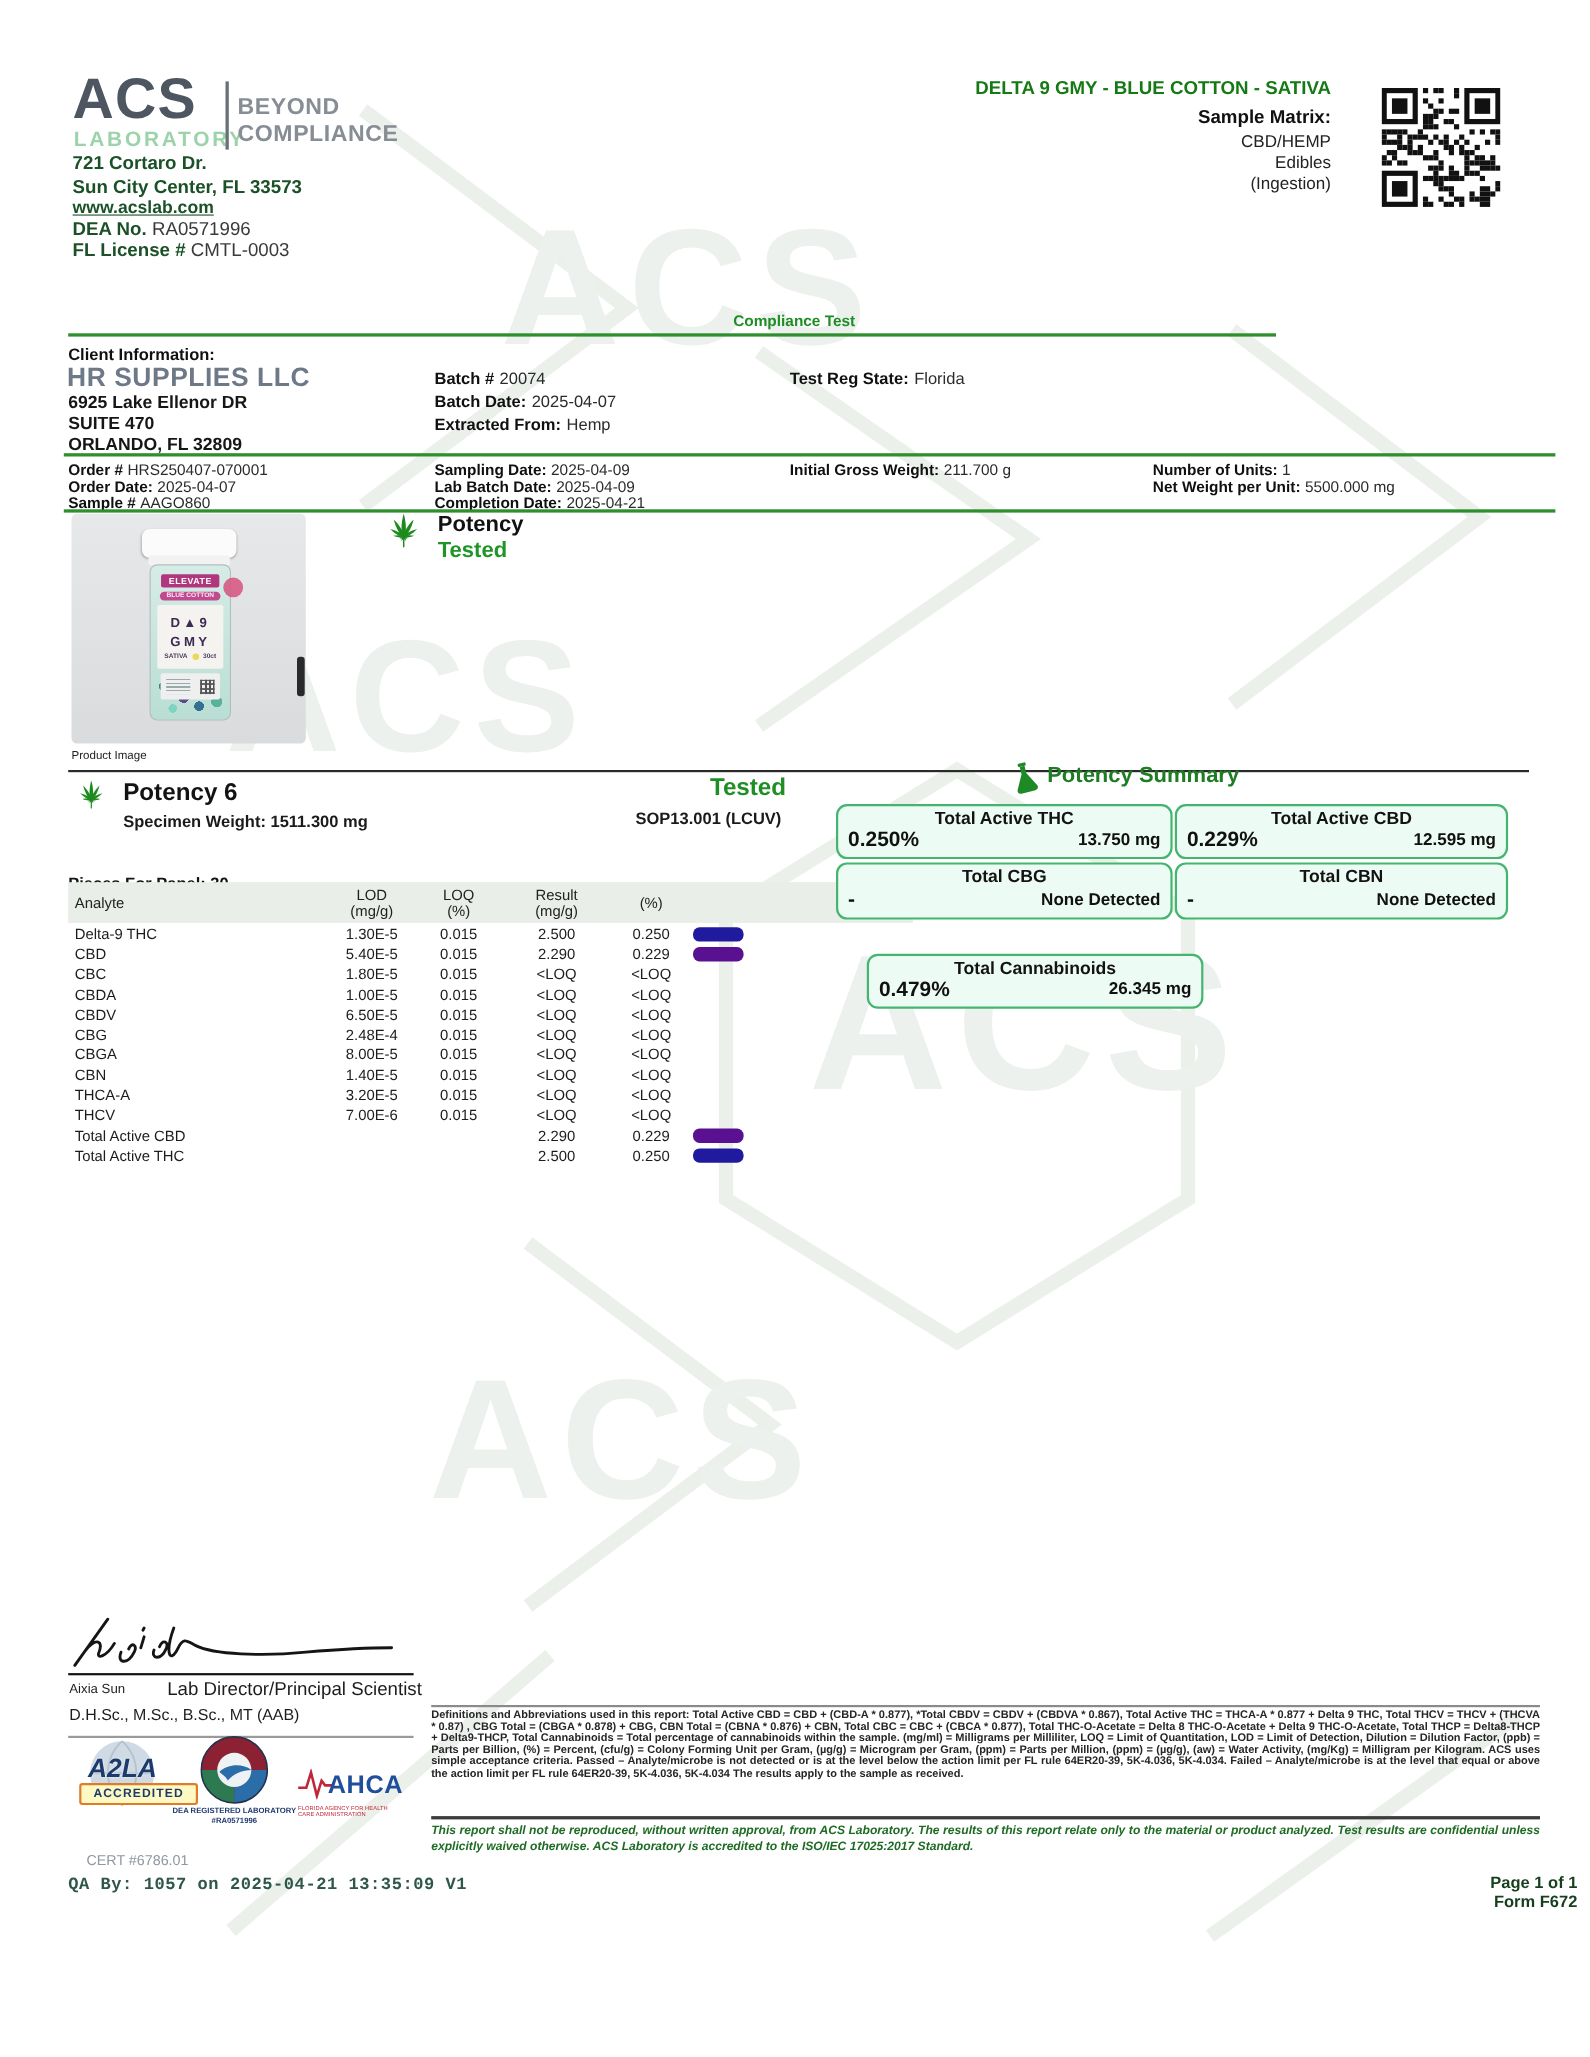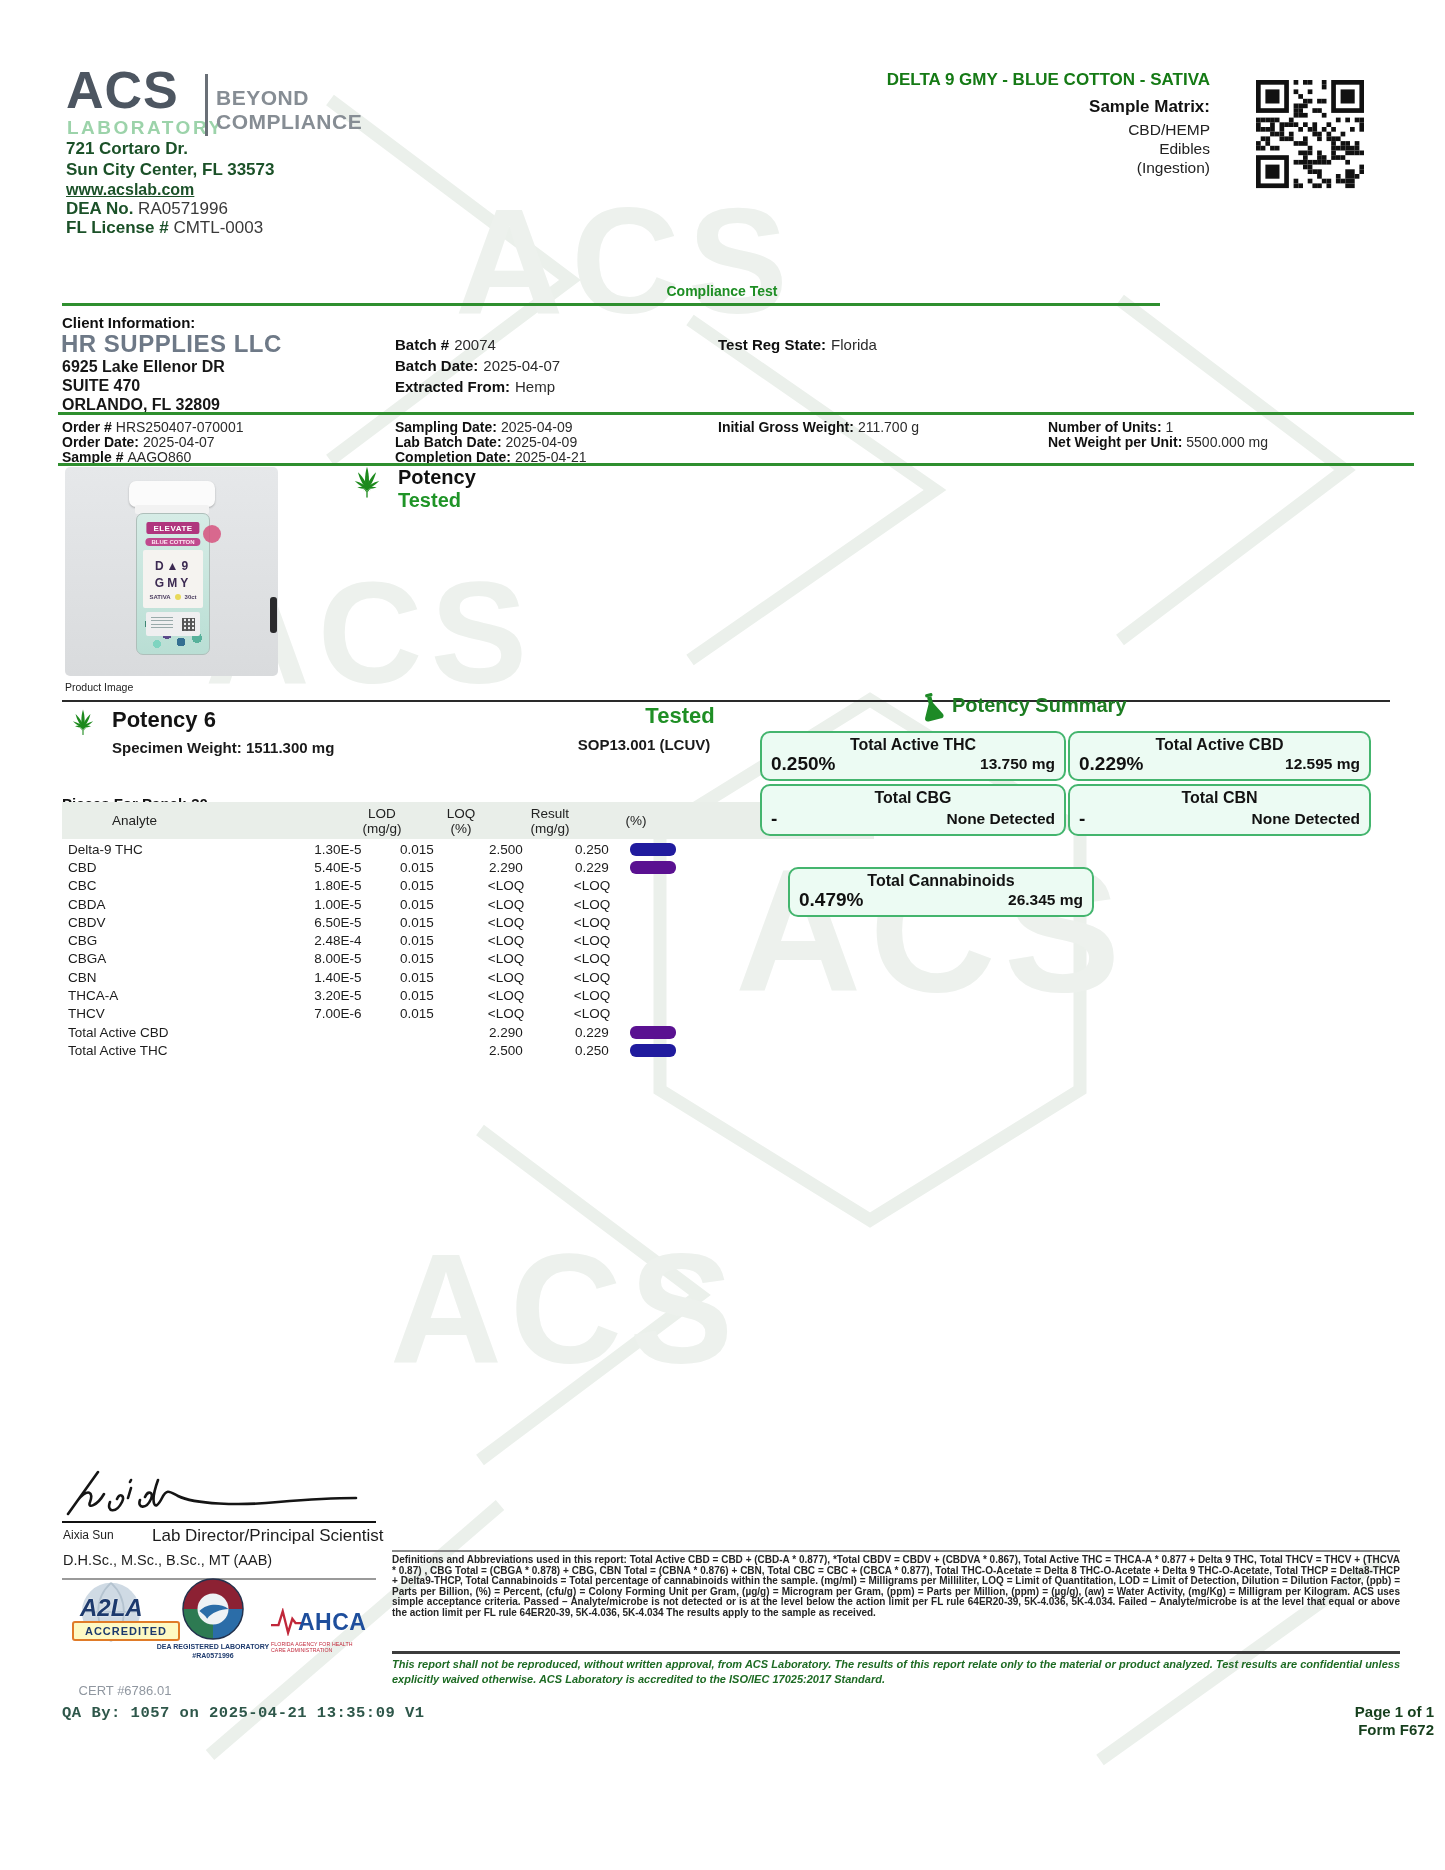--- a/index.html
+++ b/index.html
@@ -72,21 +72,21 @@
   .leaf-badge{left:344px;top:465px;width:46px;height:46px;}
   .badge-t1{left:398px;top:466px;font-size:20px;font-weight:800;color:#111;}
   .badge-t2{left:398px;top:489px;font-size:20px;font-weight:800;color:#1f9427;}
   .leaf-sm{left:64px;top:708px;width:38px;height:38px;}
   .pot-title{left:112px;top:707px;font-size:22px;font-weight:800;color:#131313;}
   .pot-spec{left:112px;top:739px;font-size:15px;font-weight:bold;color:#1a1a1a;}
   .pot-tested{left:600px;top:703px;width:160px;text-align:center;font-size:22px;font-weight:800;color:#1f8f25;}
   .pot-sop{left:558px;top:736px;width:172px;text-align:center;font-size:15px;font-weight:bold;color:#1a1a1a;}
   .pieces{left:62px;top:795px;font-size:15px;font-weight:bold;color:#131313;}
   
-  .thead{left:62px;top:802px;width:768px;height:37px;background:#e9eee9;padding-left:44px;}
+  .thead{left:62px;top:802px;width:768px;height:37px;background:#e9eee9;}
   .tgrid{display:grid;grid-template-columns:238px 76px 82px 96px 76px 52px;}
   .thead .tgrid{height:37px;}
   .hcell{display:flex;flex-direction:column;align-items:center;justify-content:center;font-size:13.5px;color:#222;line-height:15px;}
   .hname{align-items:flex-start;padding-left:6px;}
   .tbody{left:62px;top:840px;width:648px;}
   .trow{height:18.3px;align-items:center;font-size:13.5px;color:#1c1c1c;}
   .trow{display:grid;grid-template-columns:238px 76px 82px 96px 76px 52px;}
   .tc{display:block;}
   .tcc{text-align:center;}
   .c-name{padding-left:6px;}

